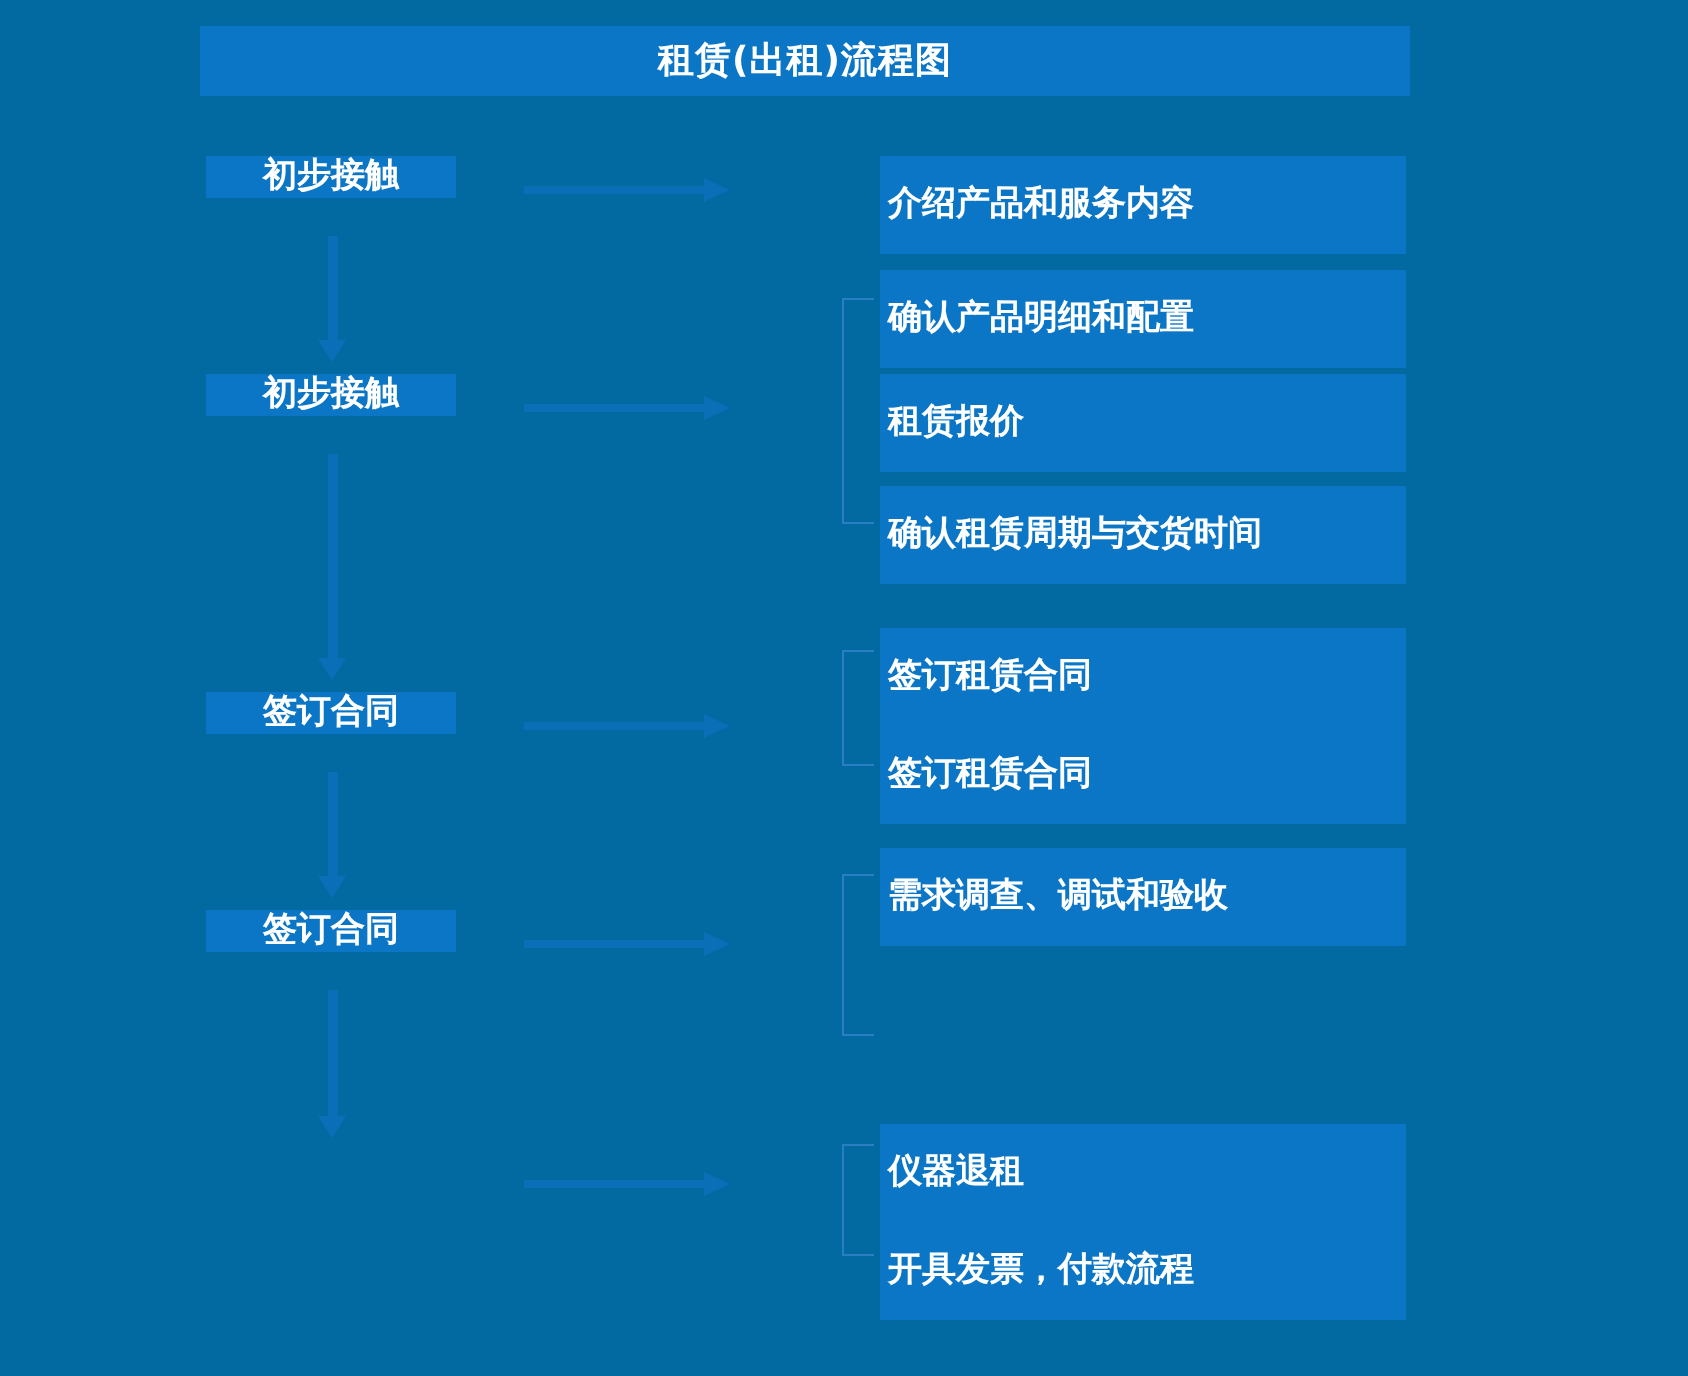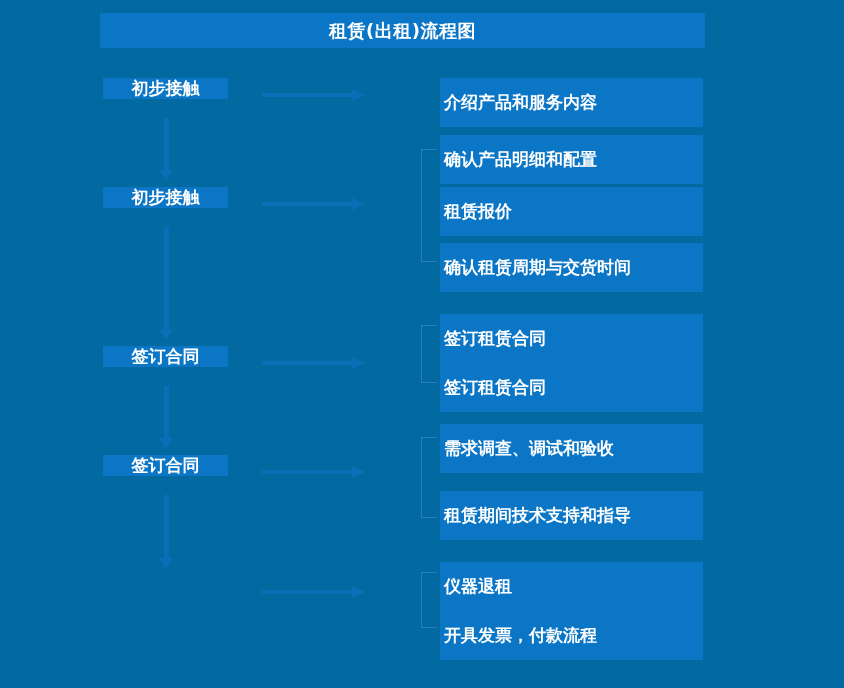--- a/index.html
+++ b/index.html
@@ -219,23 +219,20 @@
   </div>
   <div class="detail-box" style="top:314px">
     <span class="detail-label">签订租赁合同</span>
   </div>
   <div class="detail-box" style="top:363px">
     <span class="detail-label">签订租赁合同</span>
   </div>
   <div class="detail-box" style="top:424px">
     <span class="detail-label">需求调查、调试和验收</span>
   </div>
-  <div class="detail-box" style="top:491px">
-    <span class="detail-label">租赁期间技术支持和指导</span>
-  </div>
   <div class="detail-box" style="top:562px">
     <span class="detail-label">仪器退租</span>
   </div>
   <div class="detail-box" style="top:611px">
     <span class="detail-label">开具发票，付款流程</span>
   </div>
 
 </div>
 
 </body></html>

